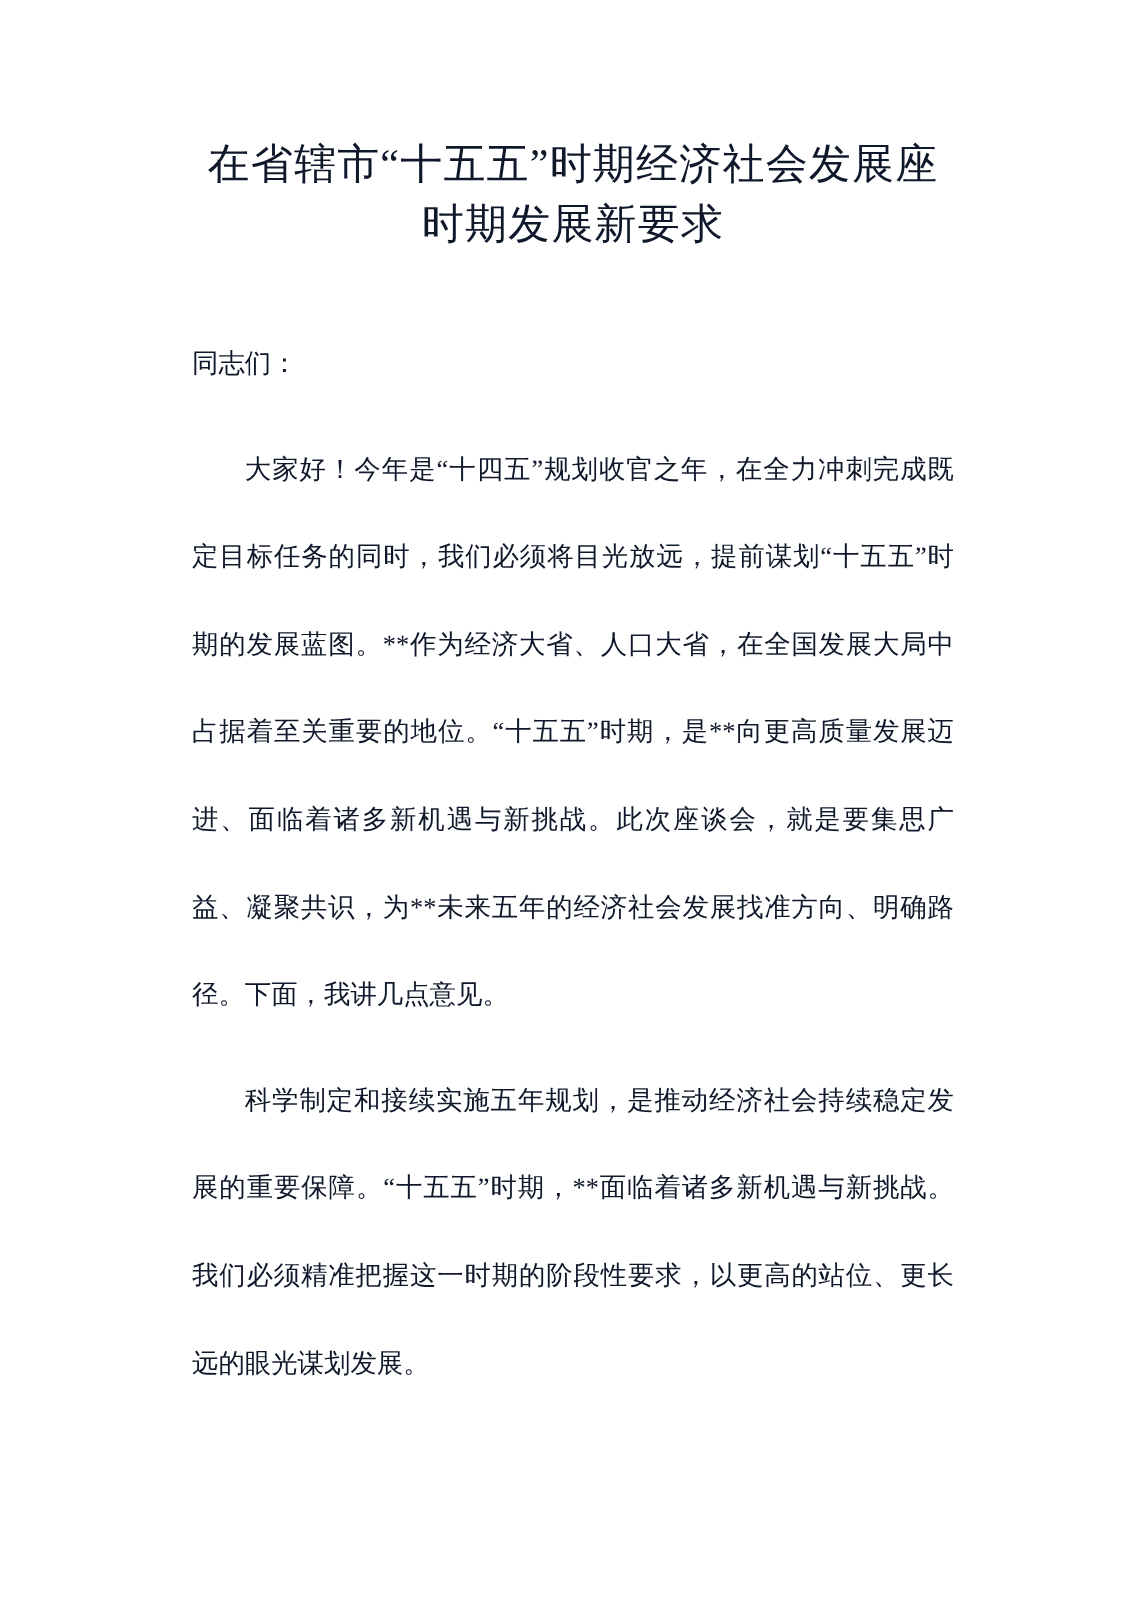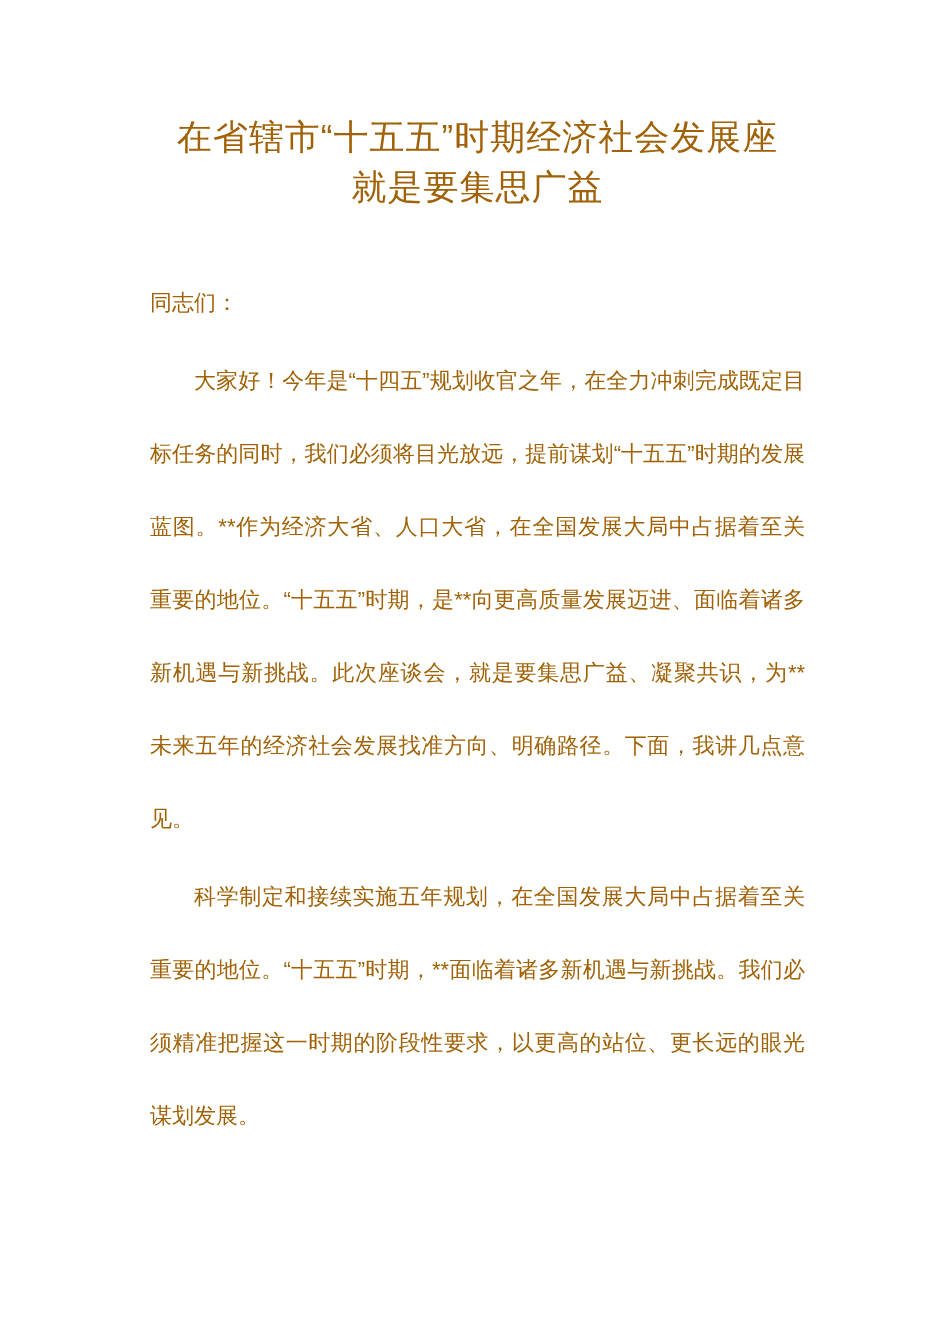--- a/index.html
+++ b/index.html
@@ -11,64 +11,64 @@
     width: 950px;
     height: 1344px;
     overflow: hidden;
   }
   .page {
     box-sizing: border-box;
     width: 950px;
     height: 1344px;
     padding: 112px 140px 12px 145px;
     background: #ffffff;
-    color: #a16207;
-    font-family: Liberation Sans, sans-serif;
+    color: #0f172a;
+    font-family: Liberation Serif, serif;
   }
   .doc-title {
     margin: 0;
     font-size: 35px;
     line-height: 50px;
     font-weight: normal;
     text-align: center;
     letter-spacing: 1px;
   }
   .title-line {
     display: block;
   }
   .doc-body {
     margin-top: 54px;
     font-size: 22px;
     line-height: 73px;
     text-align: justify;
     text-justify: inter-ideograph;
   }
   .doc-body p {
-    margin: 5px;
+    margin: 15px;
   }
   .salutation {
     text-indent: 0;
   }
   .para {
     text-indent: 2em;
   }
   .heading {
     font-weight: bold;
   }
 </style>
 </head>
 <body>
 
 <div class="page">
   <h1 class="doc-title">
     <span class="title-line">在省辖市“十五五”时期经济社会发展座</span>
-    <span class="title-line">就是要集思广益</span>
+    <span class="title-line">时期发展新要求</span>
   </h1>
 
   <div class="doc-body">
     <p class="salutation">同志们：</p>
 
     <p class="para">大家好！今年是“十四五”规划收官之年，在全力冲刺完成既定目标任务的同时，我们必须将目光放远，提前谋划“十五五”时期的发展蓝图。**作为经济大省、人口大省，在全国发展大局中占据着至关重要的地位。“十五五”时期，是**向更高质量发展迈进、面临着诸多新机遇与新挑战。此次座谈会，就是要集思广益、凝聚共识，为**未来五年的经济社会发展找准方向、明确路径。下面，我讲几点意见。</p>
 
 
-    <p class="para">科学制定和接续实施五年规划，在全国发展大局中占据着至关重要的地位。“十五五”时期，**面临着诸多新机遇与新挑战。我们必须精准把握这一时期的阶段性要求，以更高的站位、更长远的眼光谋划发展。</p>
+    <p class="para">科学制定和接续实施五年规划，是推动经济社会持续稳定发展的重要保障。“十五五”时期，**面临着诸多新机遇与新挑战。我们必须精准把握这一时期的阶段性要求，以更高的站位、更长远的眼光谋划发展。</p>
   </div>
 </div>
 
 </body></html>

